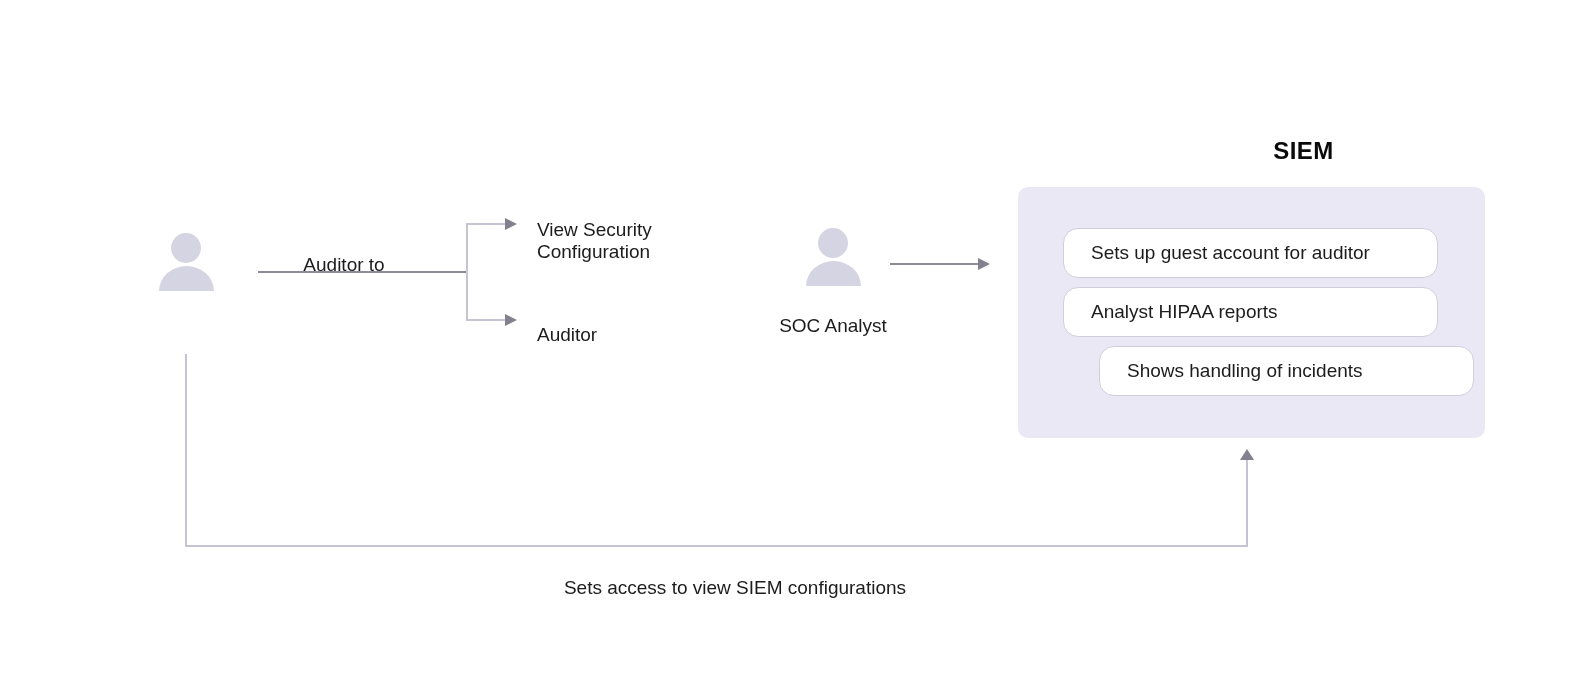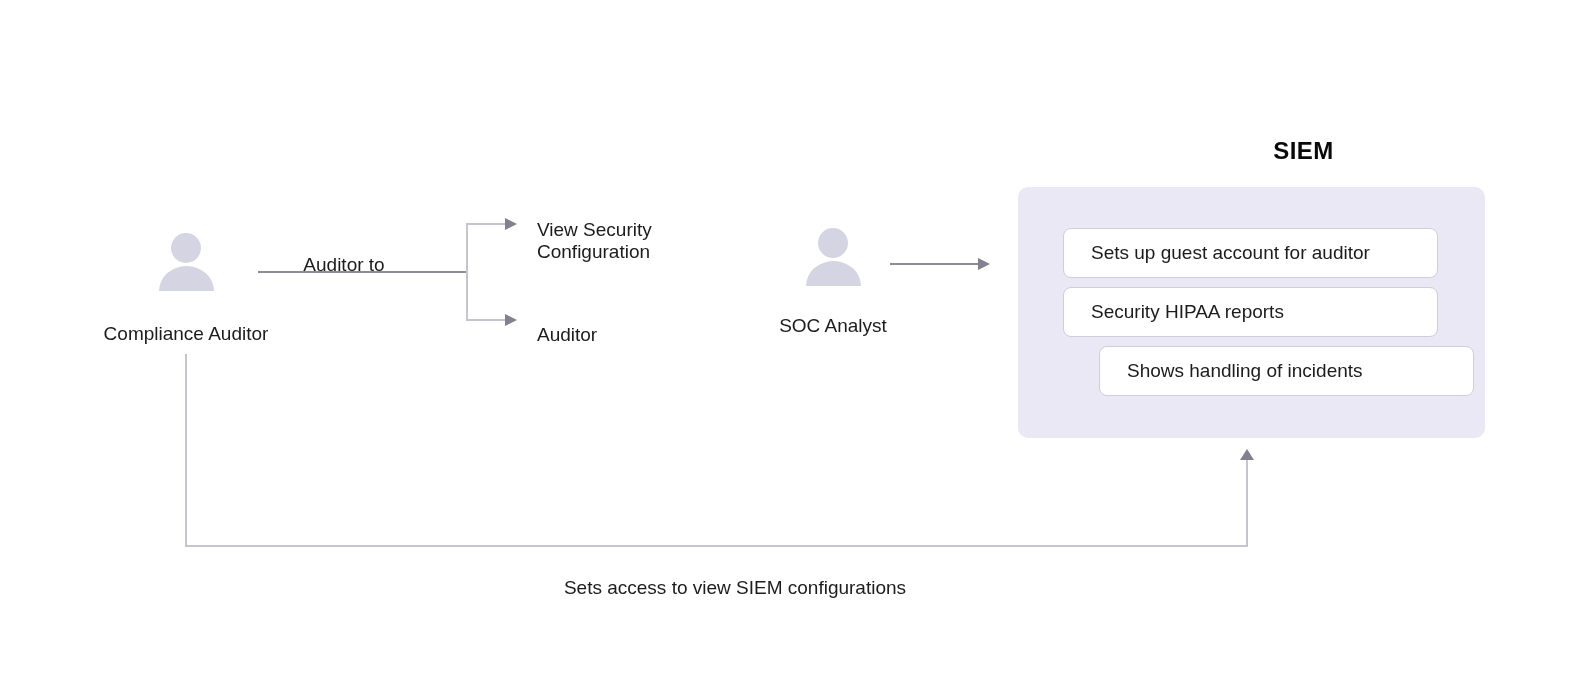--- a/index.html
+++ b/index.html
@@ -34,35 +34,34 @@
   .vline{width:2px;background:var(--line-light);}
 
   .arrow-right{width:0;height:0;border-top:6px solid transparent;border-bottom:6px solid transparent;
                border-left:12px solid var(--arrow-fill);}
   .arrow-up{width:0;height:0;border-left:7px solid transparent;border-right:7px solid transparent;
             border-bottom:11px solid var(--arrow-fill);}
 
   .siem-title{font-size:24px;font-weight:bold;color:#0a0a0a;text-align:center;letter-spacing:.5px;}
   .siem-panel{width:467px;height:251px;background:var(--panel-bg);border-radius:10px;}
   .siem-item{position:absolute;left:45px;width:375px;height:50px;background:var(--item-bg);
-             border:1px solid var(--item-border);border-radius:8px;display:flex;align-items:center;
+             border:1px solid var(--item-border);border-radius:15px;display:flex;align-items:center;
              padding-left:27px;font-size:19px;color:var(--text);white-space:nowrap;}
 </style>
 </head>
 <body>
 
 <div class="stage">
 
   <div class="abs" style="left:158px;top:233px;">
     <div class="person-icon">
       <div class="person-head"></div>
       <div class="person-body"></div>
     </div>
   </div>
-  <div class="abs label center" style="left:36px;top:307px;width:300px;">Compliance Auditor</div>
 
   <div class="abs label center" style="left:244px;top:238px;width:200px;">Auditor to</div>
   <div class="abs hline" style="left:258px;top:271px;width:209px;"></div>
 
   <div class="abs vline" style="left:466px;top:223px;height:97px;"></div>
   <div class="abs hline light" style="left:466px;top:222.5px;width:40px;"></div>
   <div class="abs arrow-right" style="left:505px;top:217.5px;"></div>
   <div class="abs hline light" style="left:466px;top:318.5px;width:40px;"></div>
   <div class="abs arrow-right" style="left:505px;top:313.5px;"></div>
 
@@ -77,21 +76,21 @@
   </div>
   <div class="abs label center" style="left:683px;top:299px;width:300px;">SOC Analyst</div>
 
   <div class="abs hline" style="left:890px;top:263px;width:88px;"></div>
   <div class="abs arrow-right" style="left:978px;top:258px;"></div>
 
   <div class="abs siem-title" style="left:1070px;top:137px;width:467px;">SIEM</div>
 
   <div class="abs siem-panel" style="left:1018px;top:187px;">
     <div class="siem-item" style="top:41px;">Sets up guest account for auditor</div>
-    <div class="siem-item" style="top:100px;">Security HIPAA reports</div>
+    <div class="siem-item" style="top:100px;">Analyst HIPAA reports</div>
     <div class="siem-item" style="top:159px;margin-left:36px;">Shows handling of incidents</div>
   </div>
 
   <div class="abs vline" style="left:185px;top:354px;height:193px;"></div>
   <div class="abs hline light" style="left:185px;top:545px;width:1063px;"></div>
   <div class="abs vline" style="left:1246px;top:459px;height:88px;"></div>
   <div class="abs arrow-up" style="left:1240px;top:449px;"></div>
 
   <div class="abs label center" style="left:435px;top:561px;width:600px;">Sets access to view SIEM configurations</div>
 

